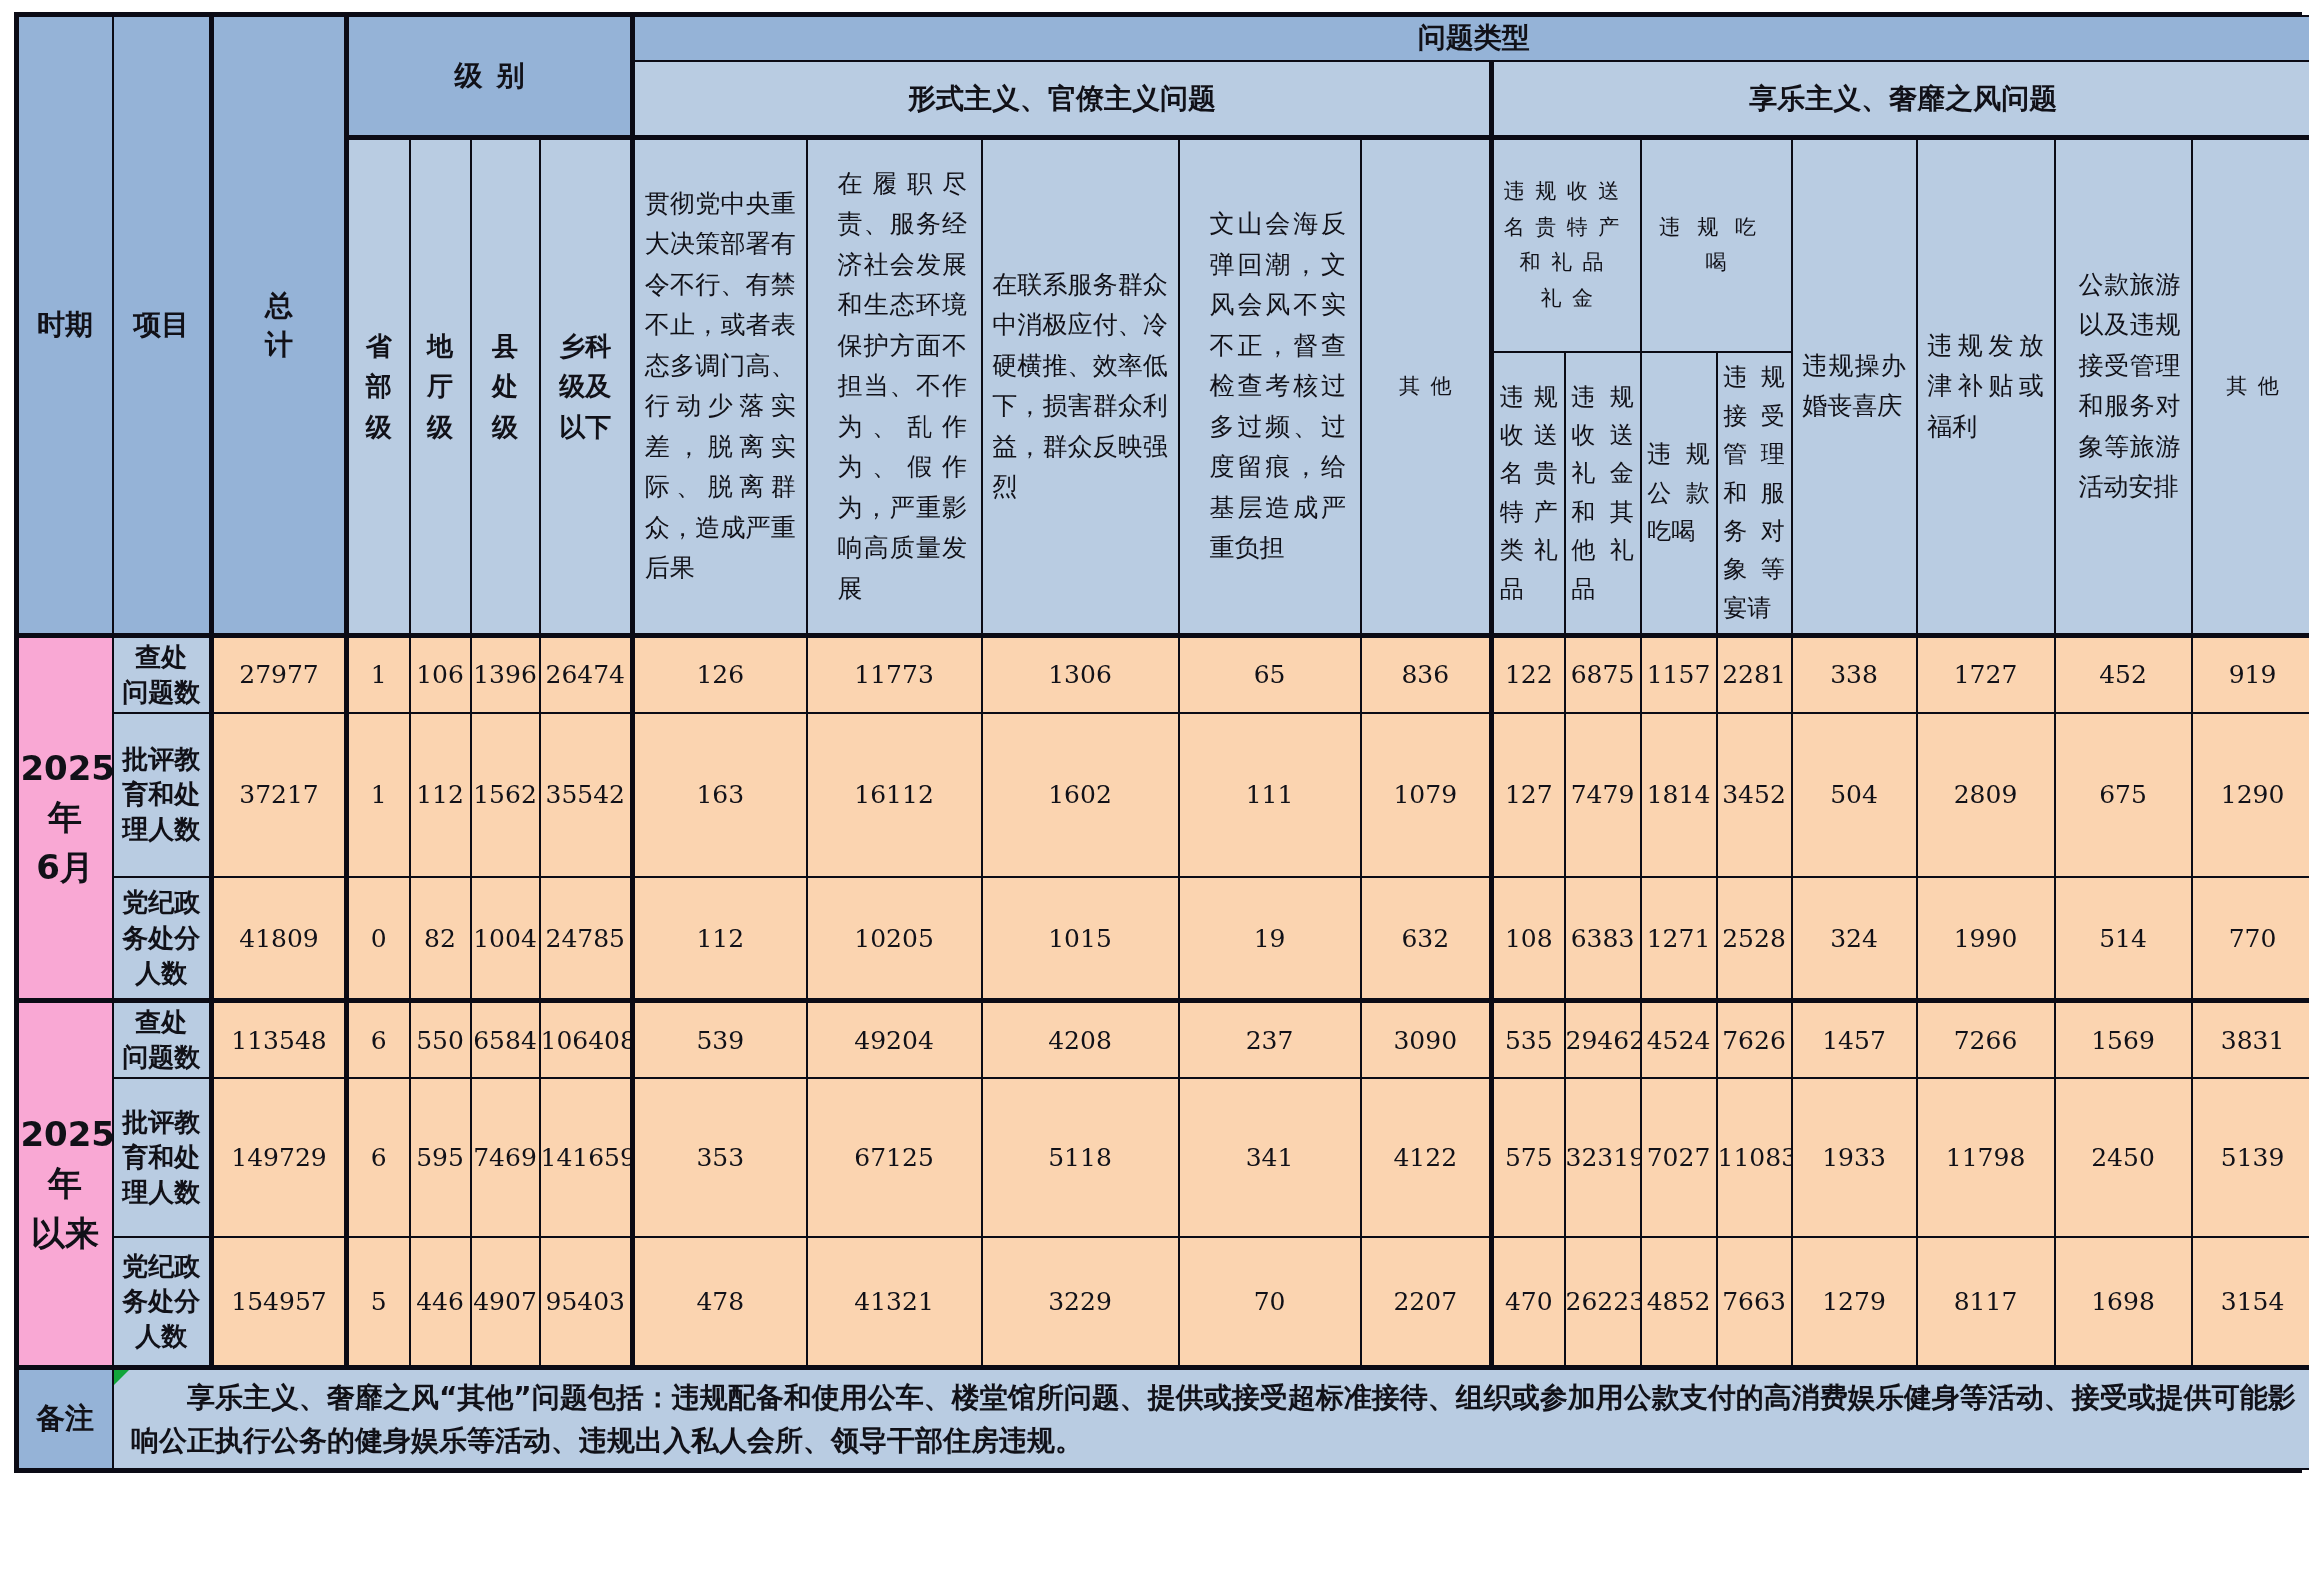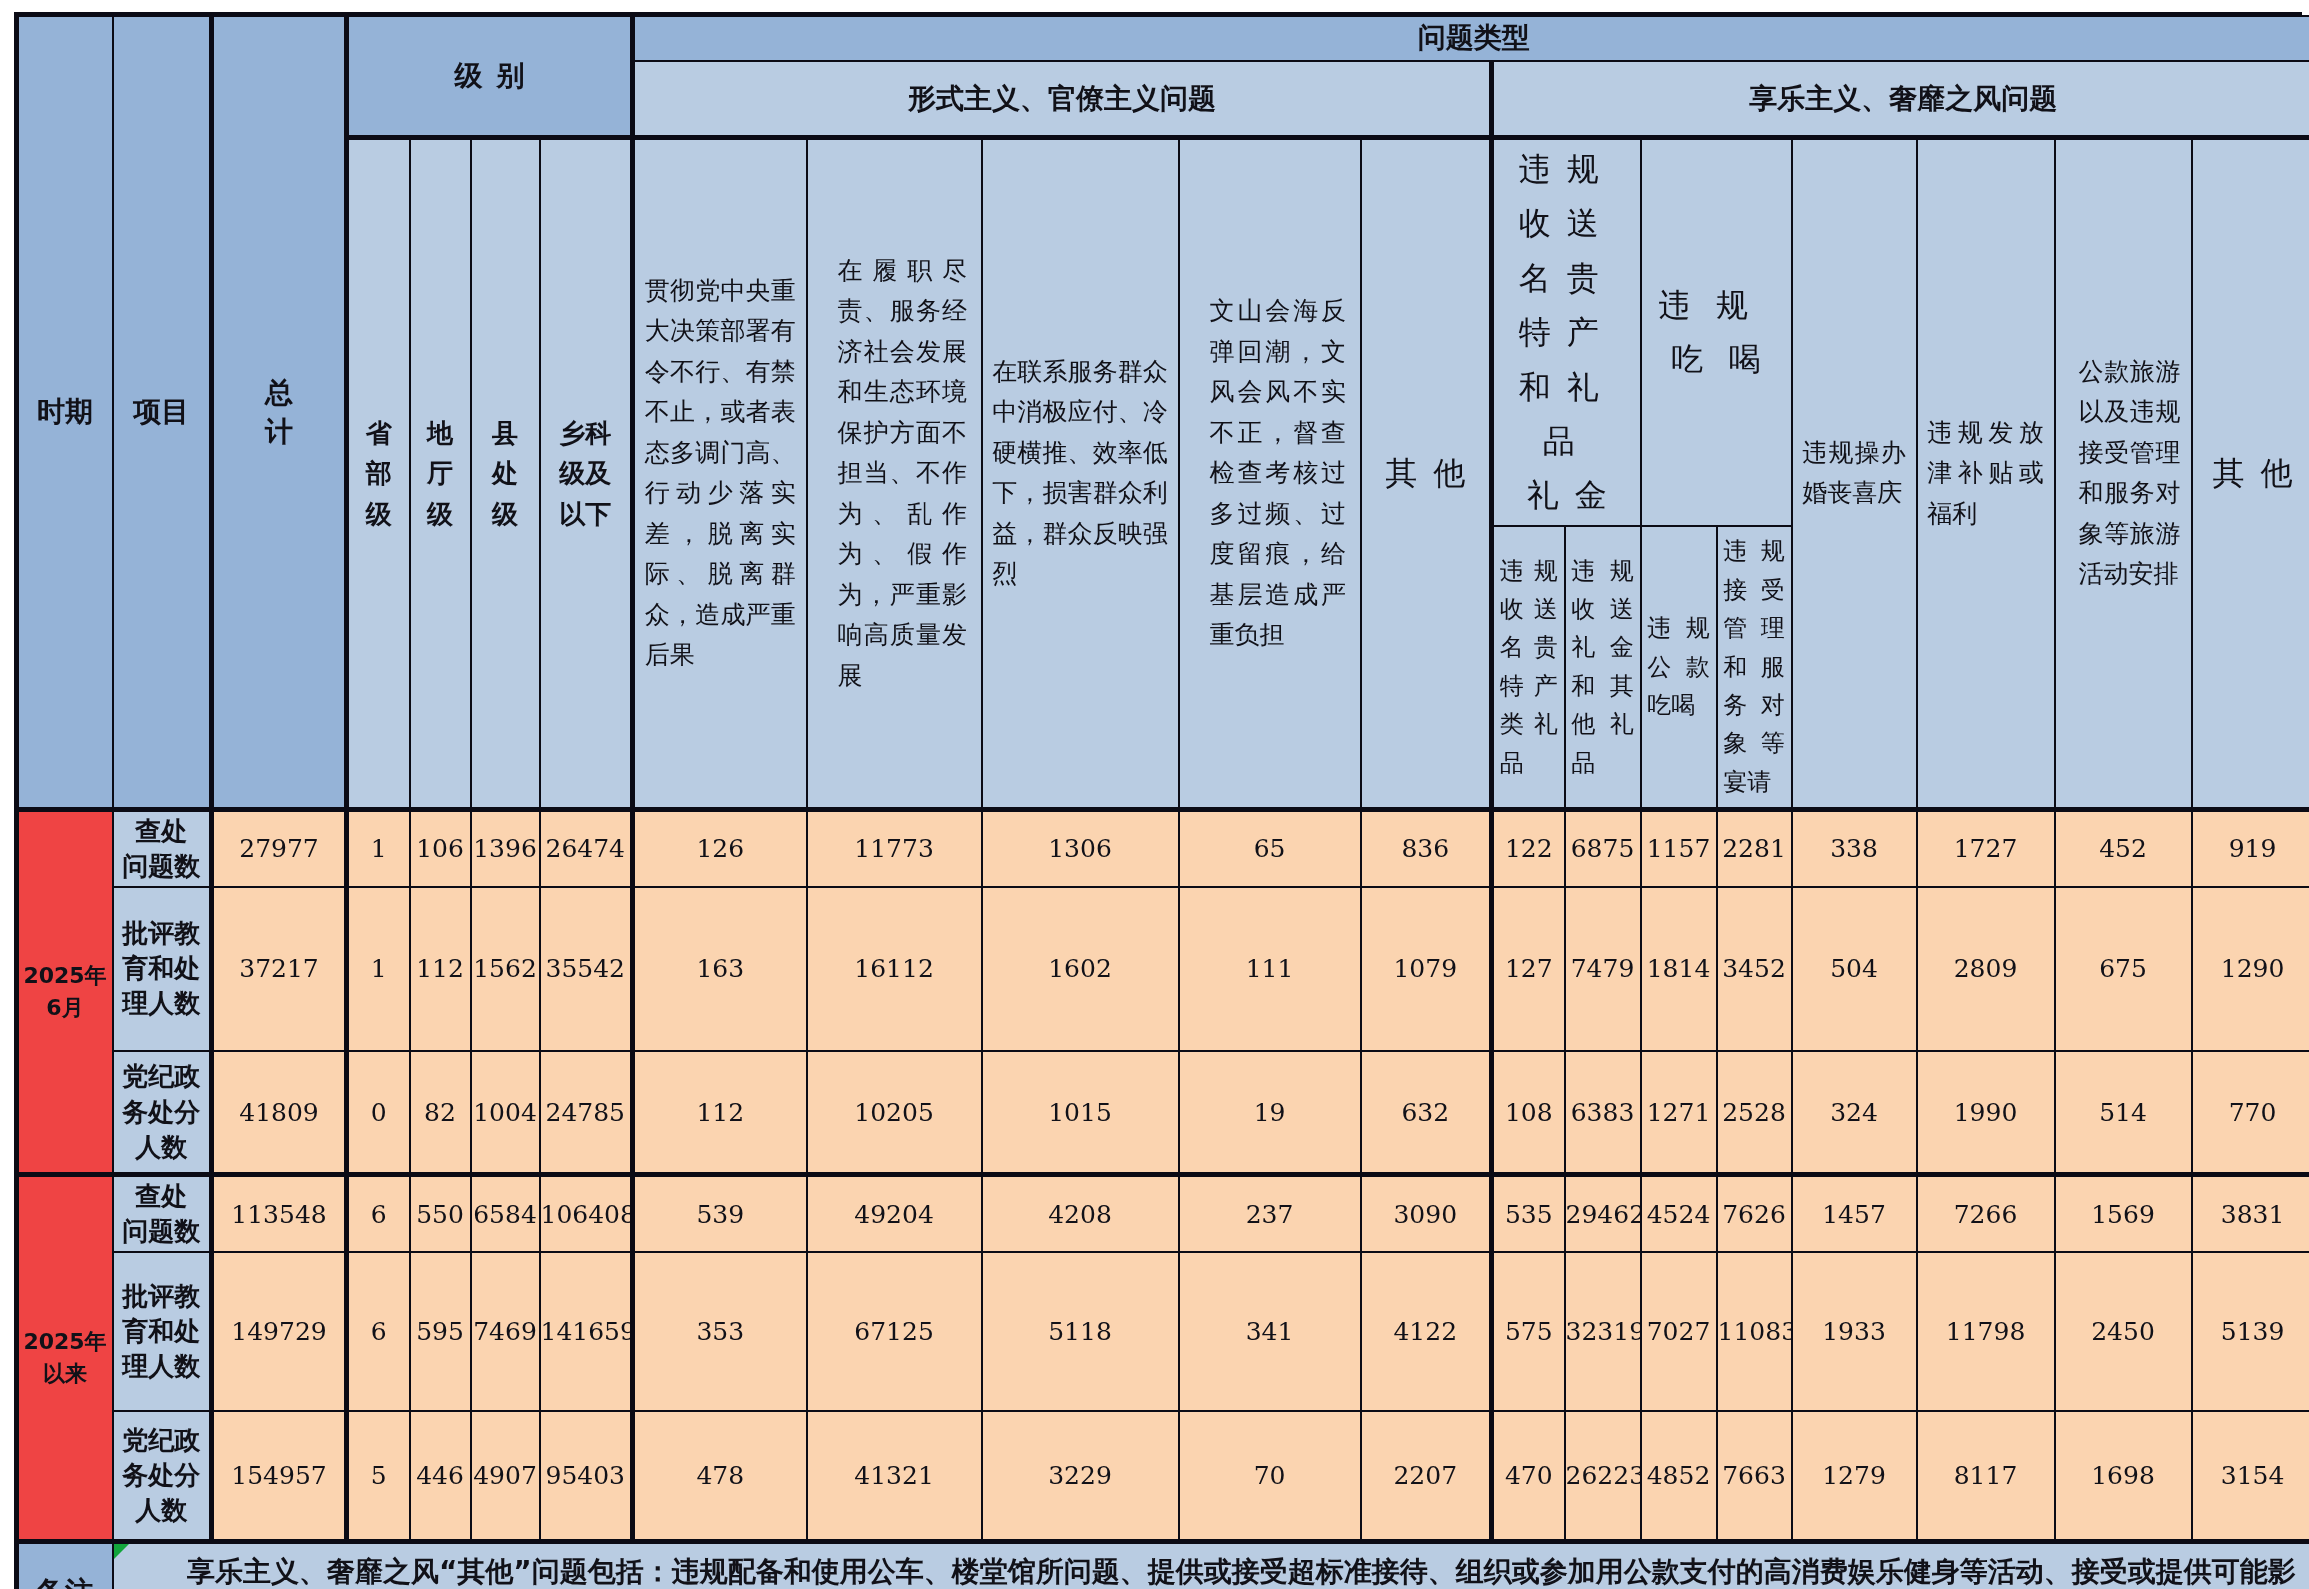--- a/index.html
+++ b/index.html
@@ -65,39 +65,39 @@
   .pad-mid  { padding-left:30px; padding-right:13.5px; }
   .pad-wide { padding-left:23px; padding-right:10px; }
   .subcol {
     font-family:"DejaVu Serif", serif;
     font-weight:normal; font-size:24px; line-height:1.6;
     text-align:justify;
     padding:5.8px 5.8px;
   }
   .grp2 {
     font-family:"DejaVu Serif", serif;
-    font-weight:normal; font-size:32px; line-height:1.7;
+    font-weight:normal; font-size:21px; line-height:1.7;
   }
   .lsp  { letter-spacing:0.5em; margin-right:-0.5em; }
   .lsp8 { letter-spacing:0.8em; margin-right:-0.8em; }
   
   .data { background:#FBD4B0; }
   .num  {
     font-family:"DejaVu Serif", serif;
     font-size:25px; padding:0;
   }
   .rowlabel {
     background:#B9CCE2;
     font-family:"DejaVu Sans","Liberation Sans",sans-serif;
     font-weight:bold; font-size:26px; line-height:1.35;
   }
   .period {
-    background:#ef4444;
-    font-family:"DejaVu Sans","Liberation Sans",sans-serif;
-    font-weight:bold; font-size:22px; line-height:1.45;
+    background:#f9a8d4;
+    font-family:"DejaVu Sans","Liberation Sans",sans-serif;
+    font-weight:bold; font-size:34px; line-height:1.45;
   }
   
   .hrow1 { height:43px; }
   .hrow2 { height:77px; }
   .hrow3a{ height:214px; }
   .hrow3b{ height:273px; }
   .dr1 { height:77px; }  .dr2 { height:164px; } .dr3 { height:124px; }
   .dr4 { height:73px; }  .dr5 { height:159px; } .dr6 { height:130px; }
   .noterow { height:93px; }
   .notelabel {

